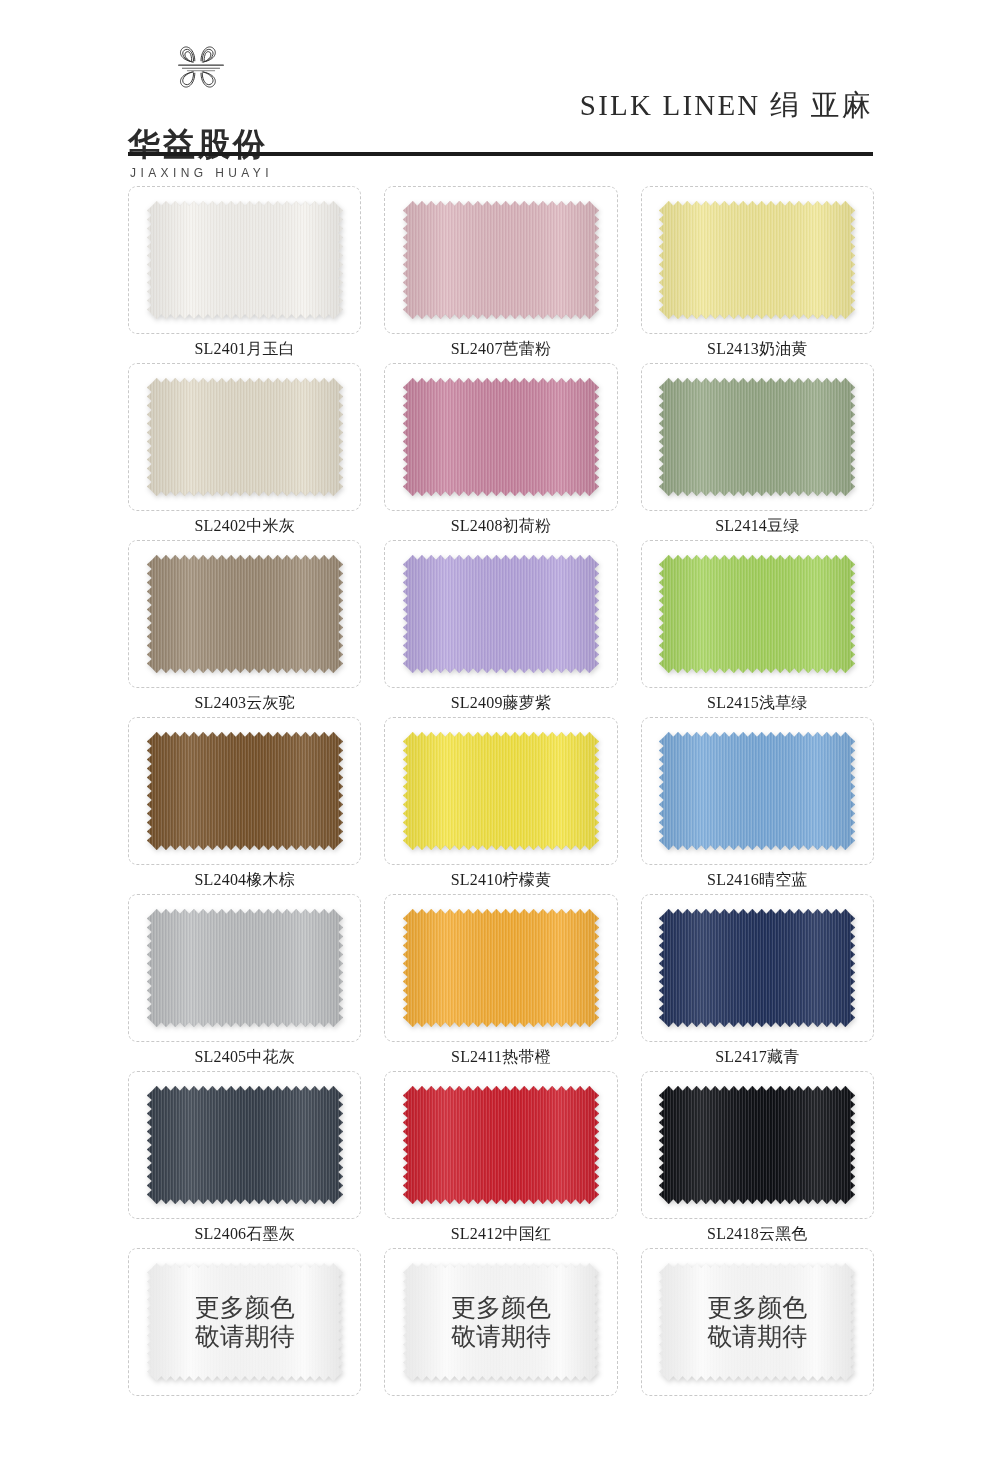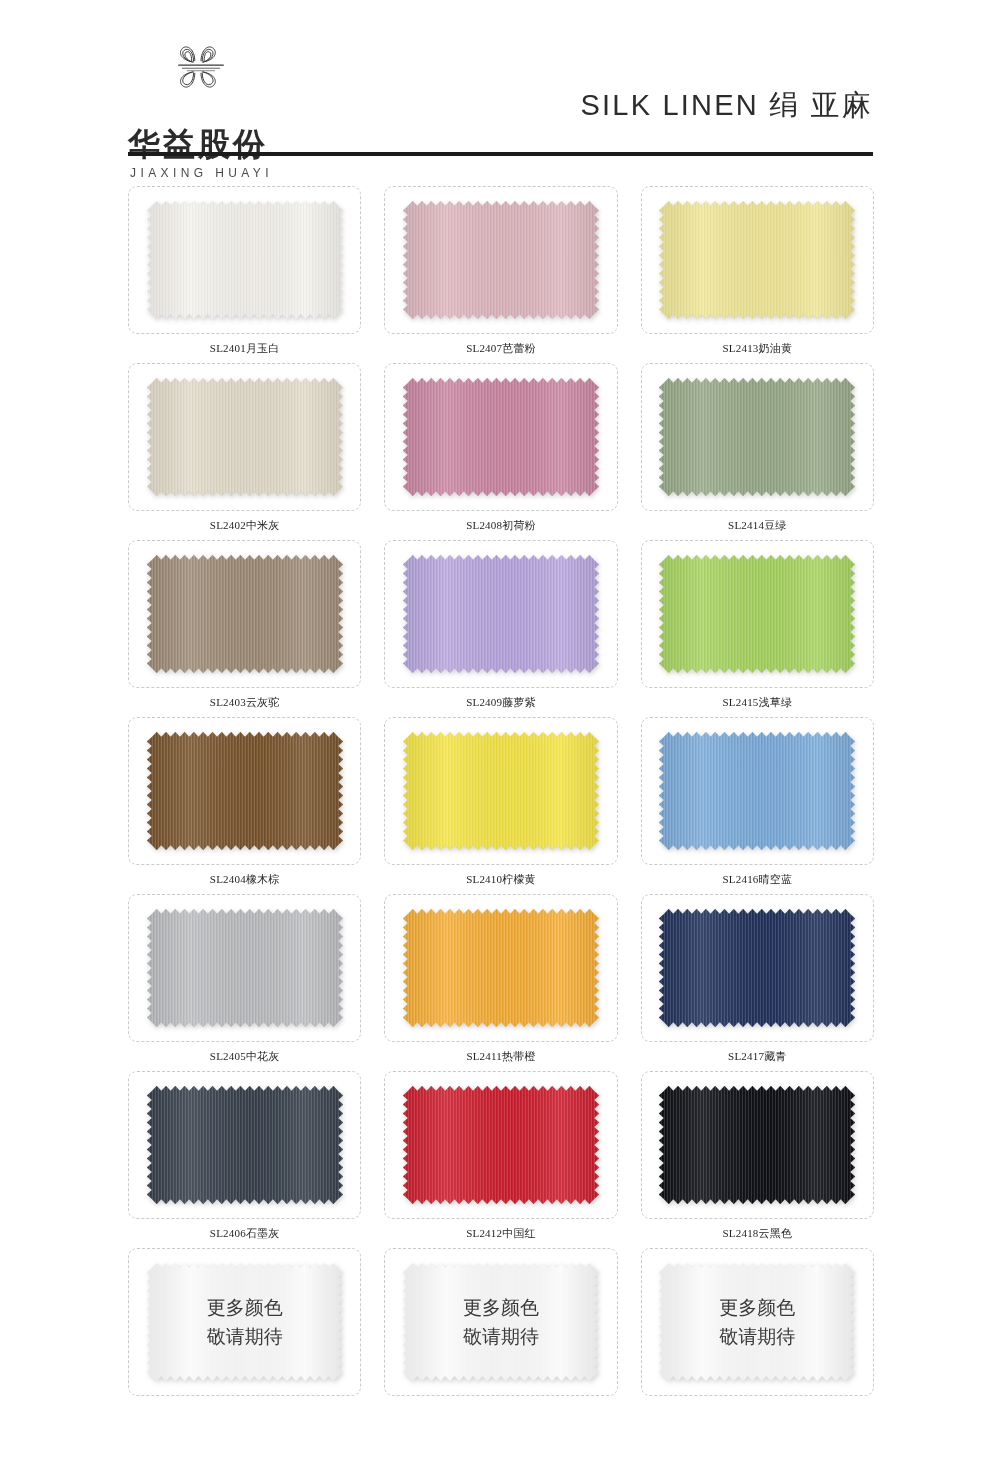--- a/index.html
+++ b/index.html
@@ -24,21 +24,21 @@
     font-family: "Liberation Serif", serif;
     font-size: 32px; letter-spacing: 3px; color: #2b2b2b; line-height: 1.05;
     font-weight: 700;
   }
   .brand-en {
     font-family: "Liberation Sans", sans-serif;
     font-size: 12px; letter-spacing: 4.4px; color: #4a4a4a;
     margin-top: 5px; padding-left: 2px;
   }
   .header-title {
-    font-family: Liberation Sans, sans-serif;
+    font-family: Liberation Serif, serif;
     font-size: 29px; letter-spacing: 2.2px; color: #2c2c2c; white-space: nowrap;
     padding-bottom: 4px;
   }
   .rule {
     position: absolute; left: 128px; top: 152px; width: 745px; height: 4px;
     background: #1c1c1c;
   }
 
   
   .grid {
@@ -62,29 +62,29 @@
     display: flex; align-items: center; justify-content: center;
     background: #fff;
   }
   .swatch {
     position: relative;
     width: 196px; height: 118px;
     filter: drop-shadow(1px 2px 2.5px rgba(0,0,0,0.18));
   }
   .label {
     font-family: "Liberation Serif", "DejaVu Serif", serif;
-    font-size: 11px; color: #1f1f1f; line-height: 29px;
+    font-size: 16px; color: #1f1f1f; line-height: 29px;
     letter-spacing: 0.2px; white-space: nowrap;
   }
   .placeholder-text {
     position: absolute; left: 0; right: 0; top: 50%;
     transform: translateY(-50%);
     text-align: center;
     font-family: "Liberation Serif", "DejaVu Serif", serif;
-    font-size: 19px; color: #3a3a3a; line-height: 29px;
+    font-size: 25px; color: #3a3a3a; line-height: 29px;
     pointer-events: none;
   }
   .placeholder-text span { display: block; }
 </style>
 </head>
 <body>
 
 <div class="page">
 
   <div class="header">

